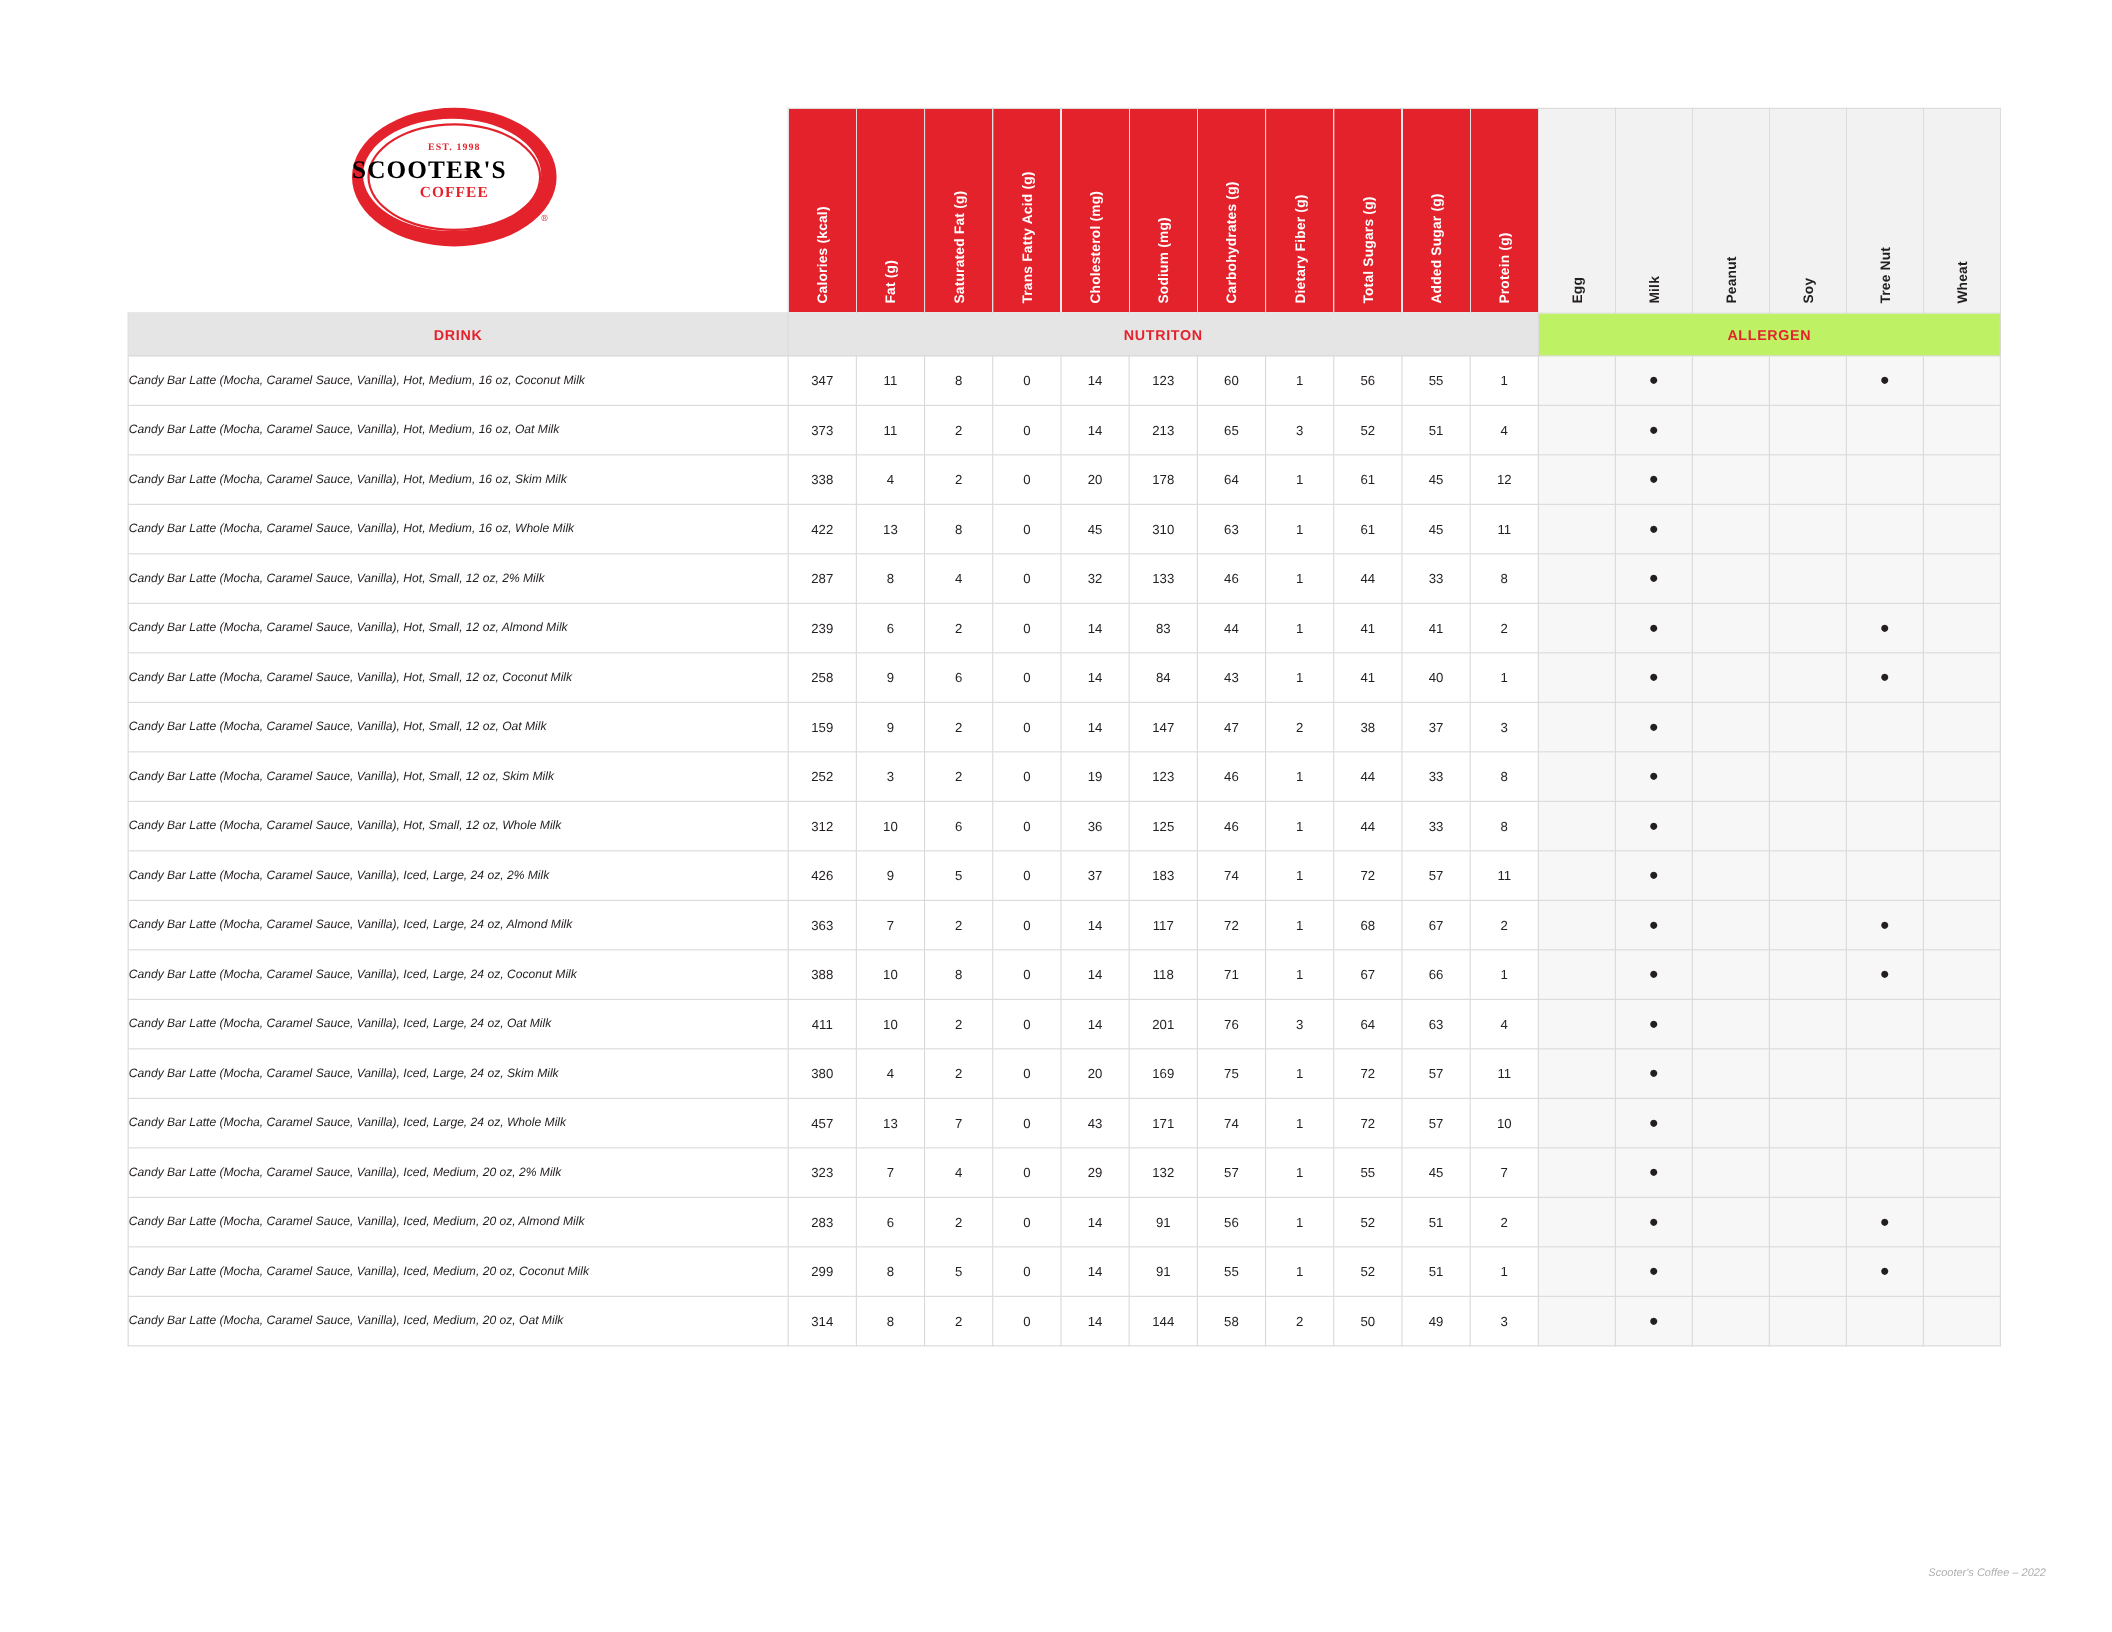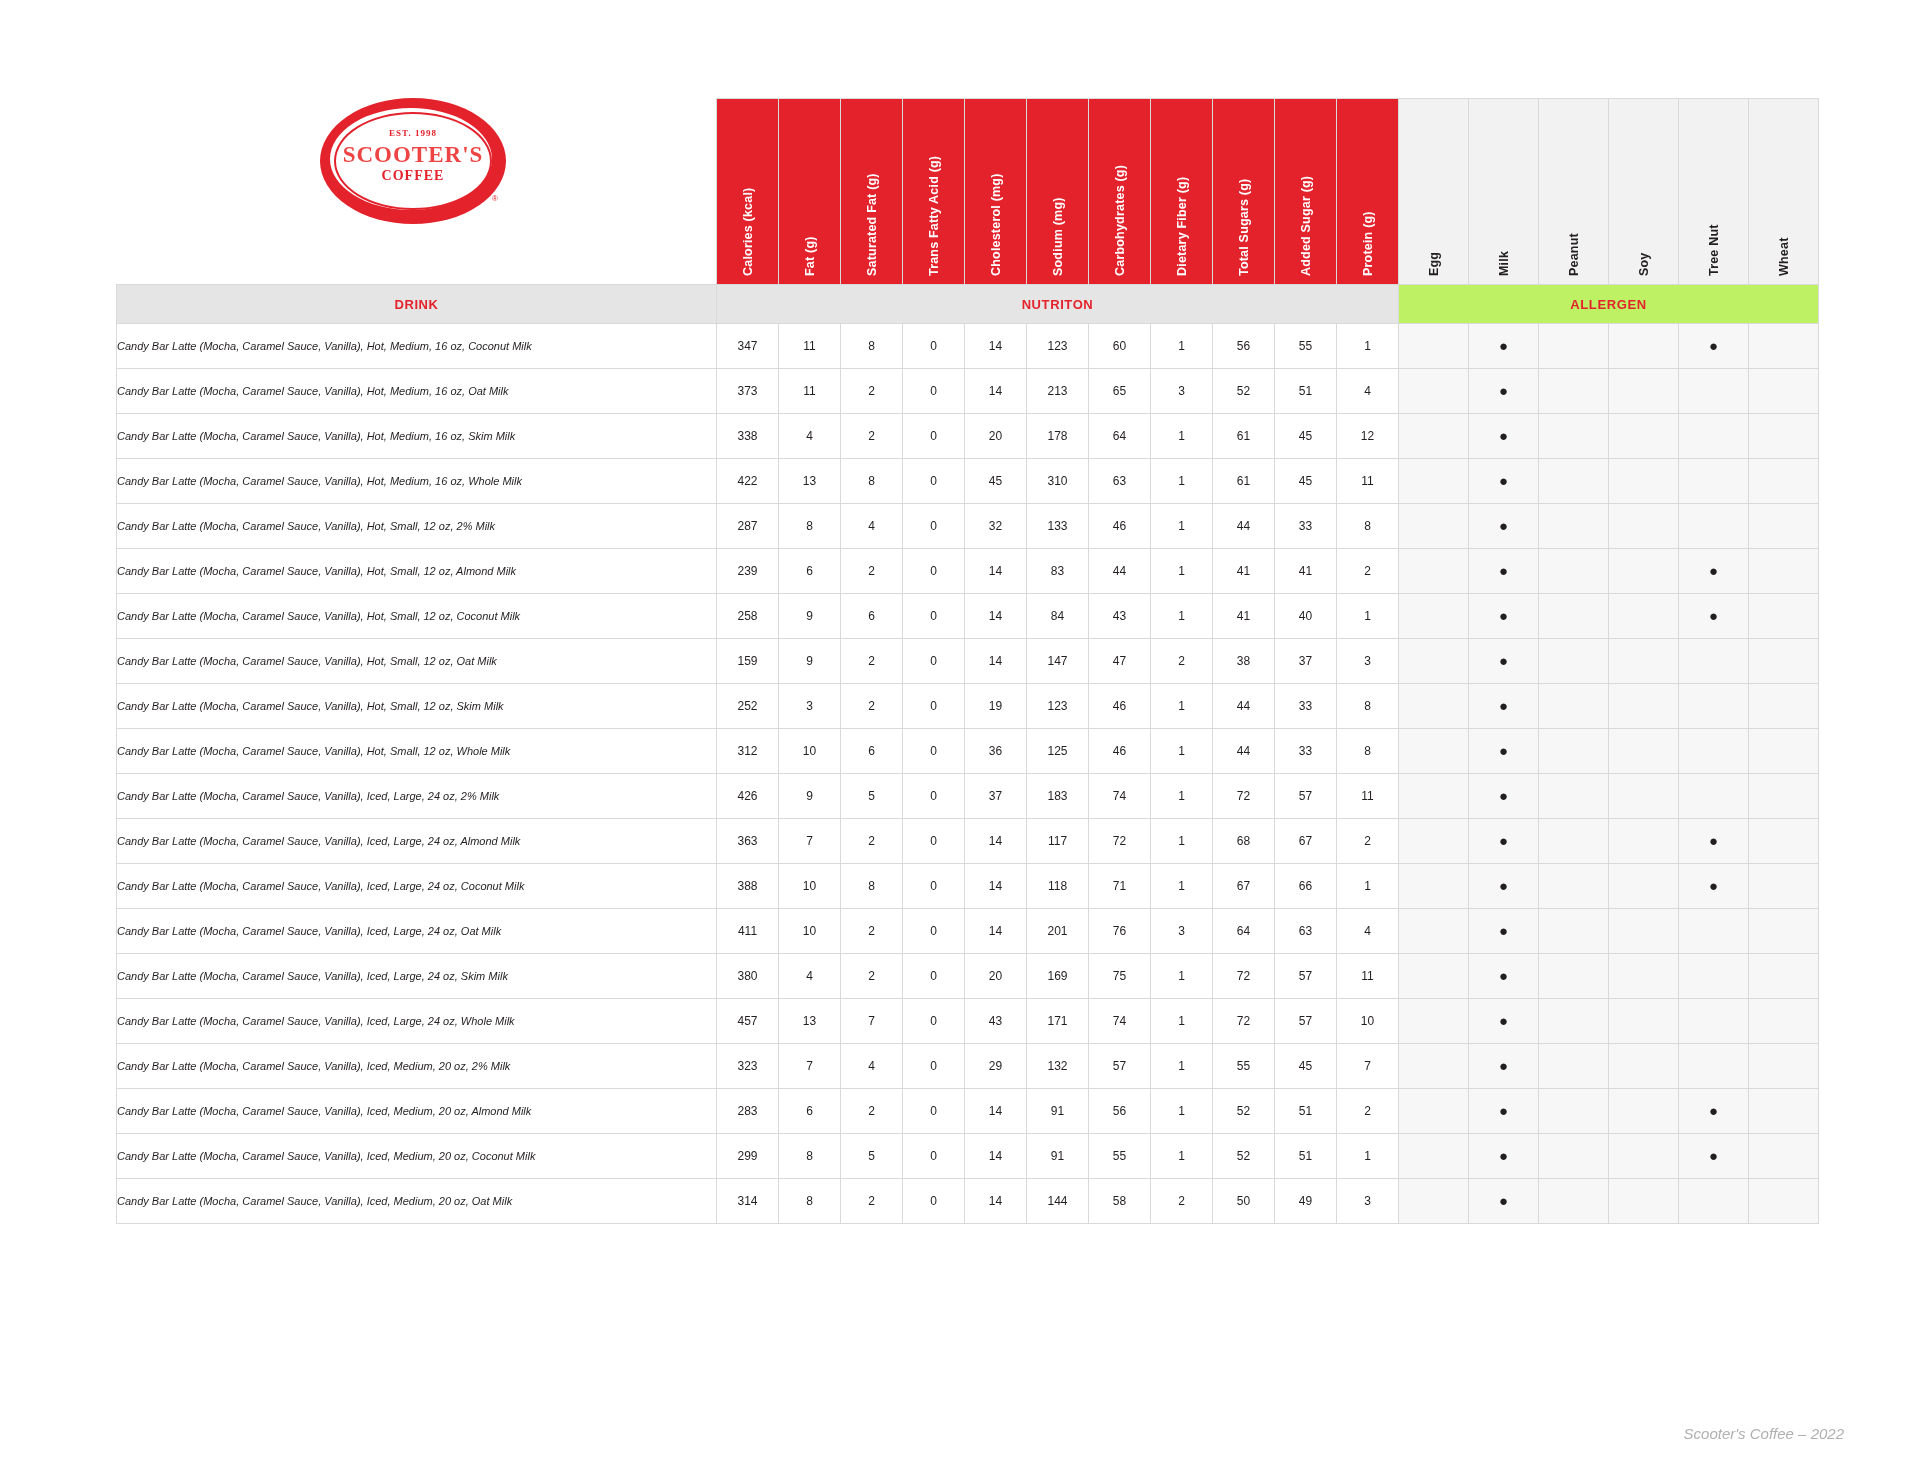--- a/index.html
+++ b/index.html
@@ -68,25 +68,25 @@
     letter-spacing: 1px;
     color: #e4222c;
     font-weight: bold;
     font-family: "Liberation Serif", serif;
   }
   .logo-name {
     position: absolute;
     left: 0;
     top: 44px;
     width: 186px;
-    text-align: center;
+    text-align: left;
     font-size: 23px;
     line-height: 25px;
     letter-spacing: 1px;
-    color: #ef4444;
+    color: #000000;
     font-weight: bold;
     font-family: "Liberation Serif", serif;
   }
   .logo-sub {
     position: absolute;
     left: 0;
     top: 70px;
     width: 186px;
     text-align: center;
     font-size: 14px;
@@ -178,23 +178,23 @@
     text-align: center;
     font-size: 15px;
     line-height: 10px;
     color: #231f20;
   }
   tr.body-row { height: 45px; }
 
   
   .footer {
     position: absolute;
-    right: 96px;
+    right: 80px;
     top: 1425px;
-    font-size: 15px;
+    font-size: 10px;
     color: #b0b0b0;
     font-style: italic;
     font-family: "Liberation Sans", sans-serif;
   }
 </style>
 </head>
 <body>
 
 <div class="page">
 

